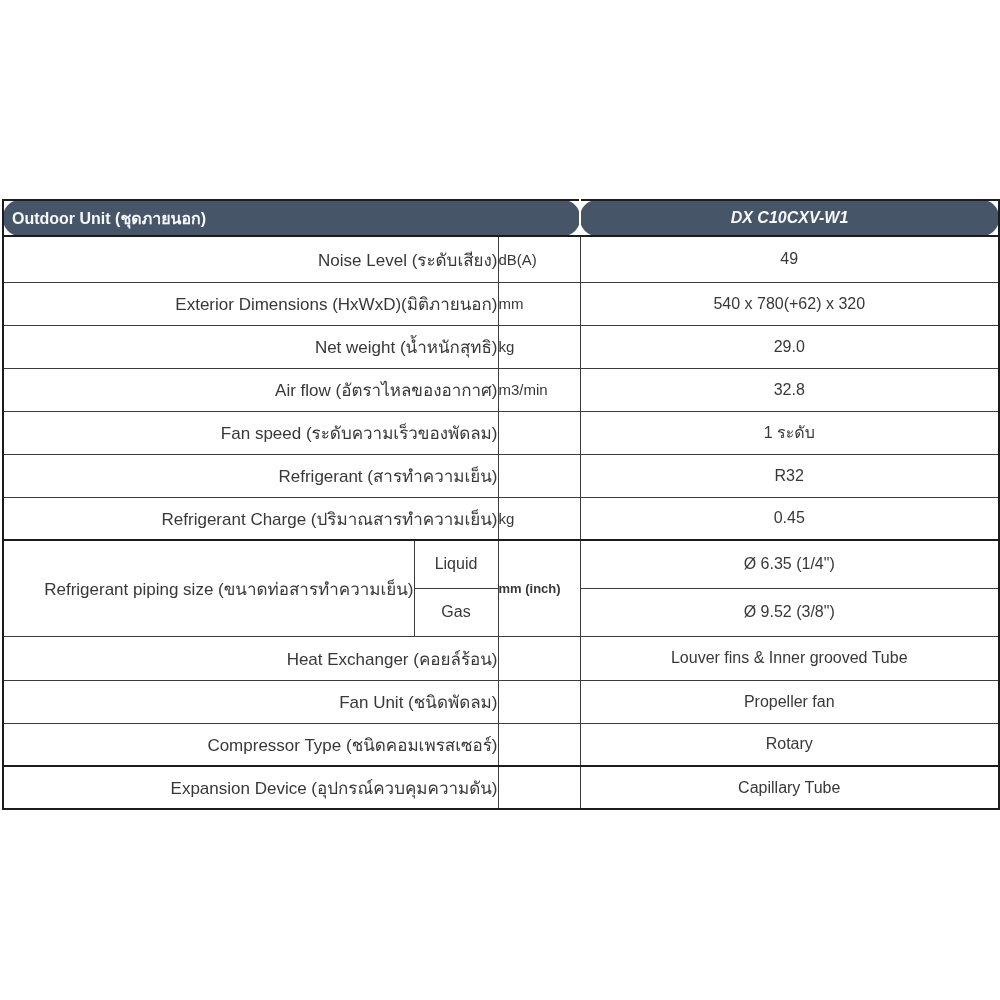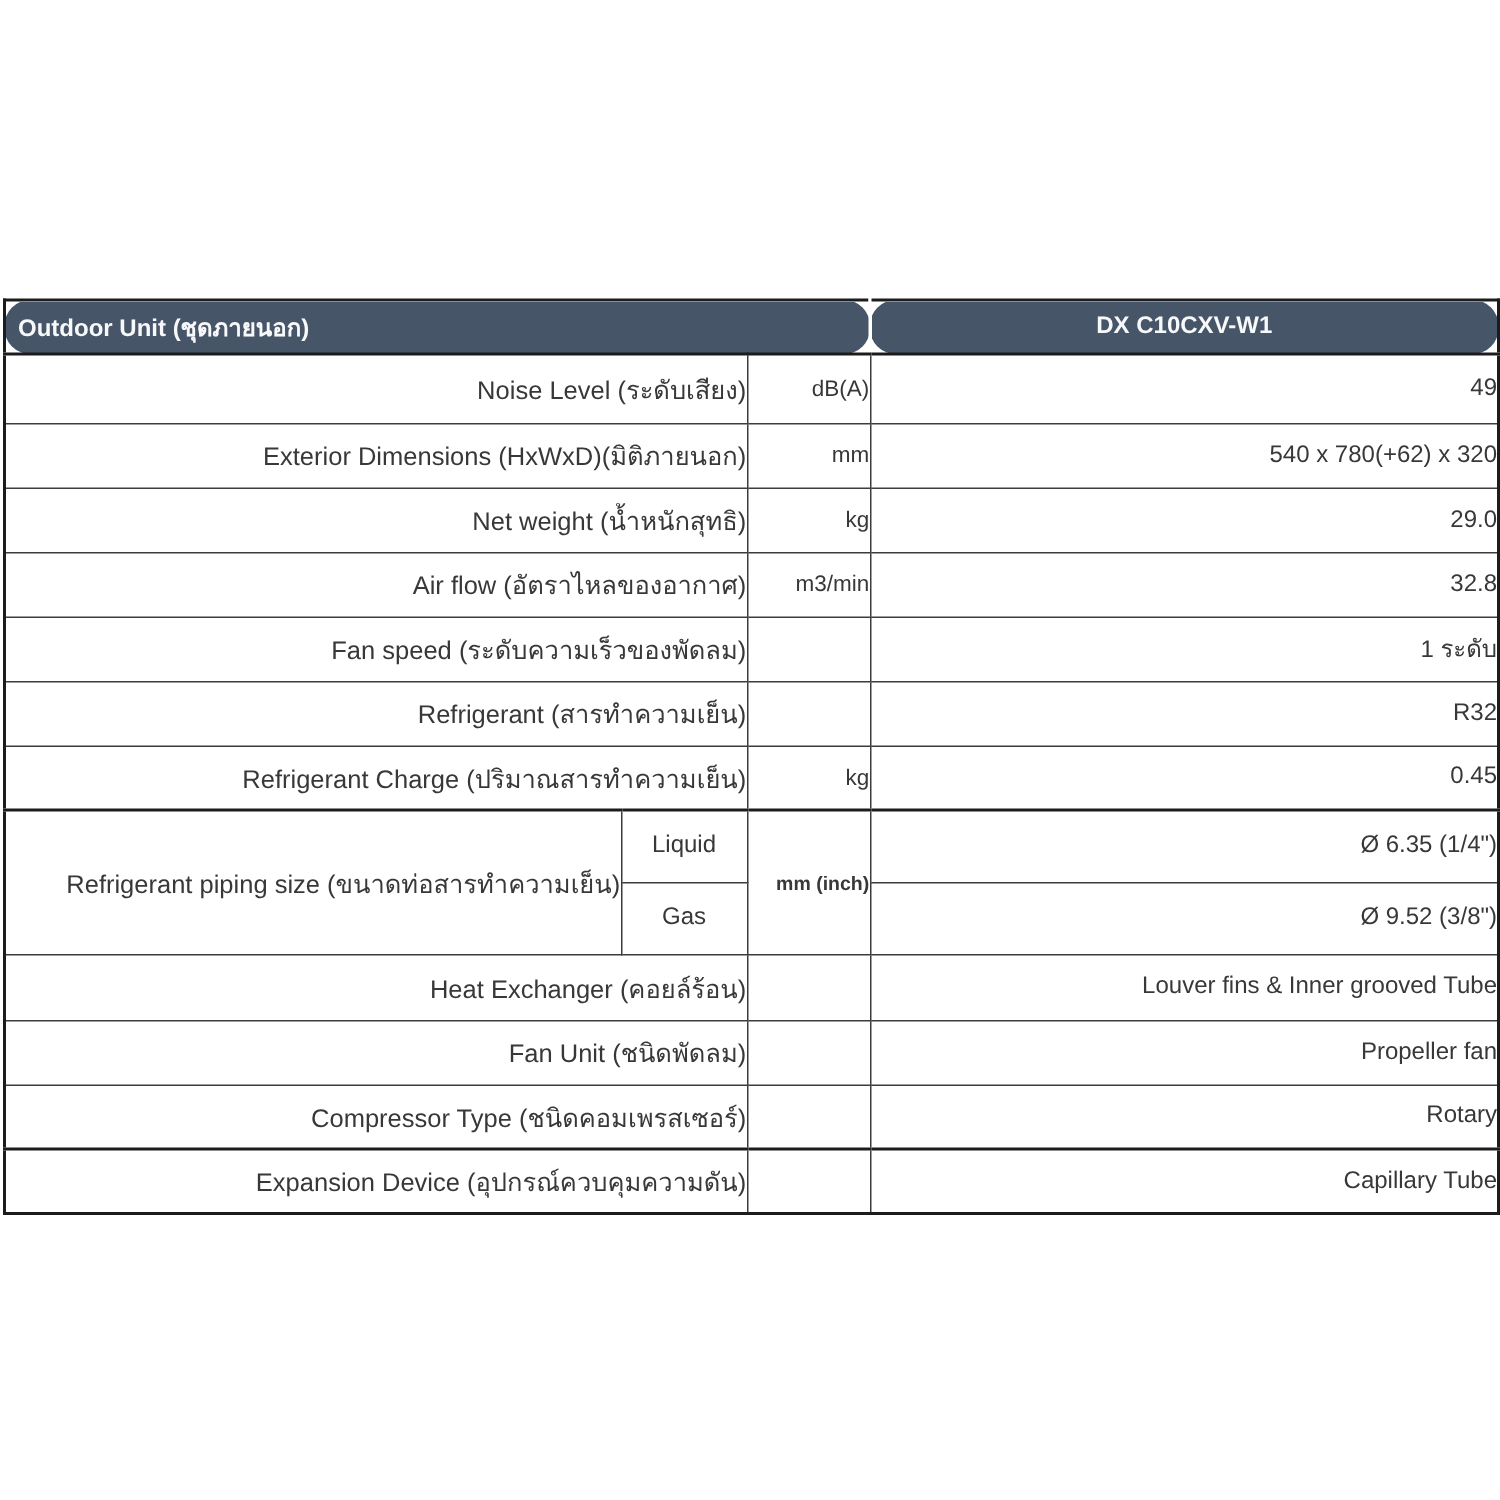--- a/index.html
+++ b/index.html
@@ -48,47 +48,48 @@
     vertical-align: middle;
     border-radius: 17px;
   }
   th.hdr-left {
     text-align: left;
     padding-left: 8px;
   }
   th.hdr-model {
     text-align: center;
     border-left: 2px solid #ffffff;
+    font-style: italic;
   }
 
   
   tbody tr { height: 43px; }
   tr.h46 { height: 46px; }
   tr.h48 { height: 48px; }
   tr.h44 { height: 44px; padding-left: 16px; }
 
   td.lbl {
     text-align: right;
     padding-left: 8px;
     font-size: 17px;
     vertical-align: middle;
   }
   td.sub {
     text-align: center;
     font-size: 16px;
     vertical-align: middle;
   }
   td.unit {
-    text-align: right;
+    text-align: left;
     font-size: 15px;
     vertical-align: middle;
   }
   td.unit-small { font-size: 13px; font-weight: bold; }
   td.val {
-    text-align: right;
+    text-align: center;
     font-size: 16px;
     vertical-align: middle;
   }
   tr.thick-top td {
     border-top: 2px solid var(--border-strong, #1c1c1c);
     margin-top: 12px;
   }
 </style>
 </head>
 <body>

